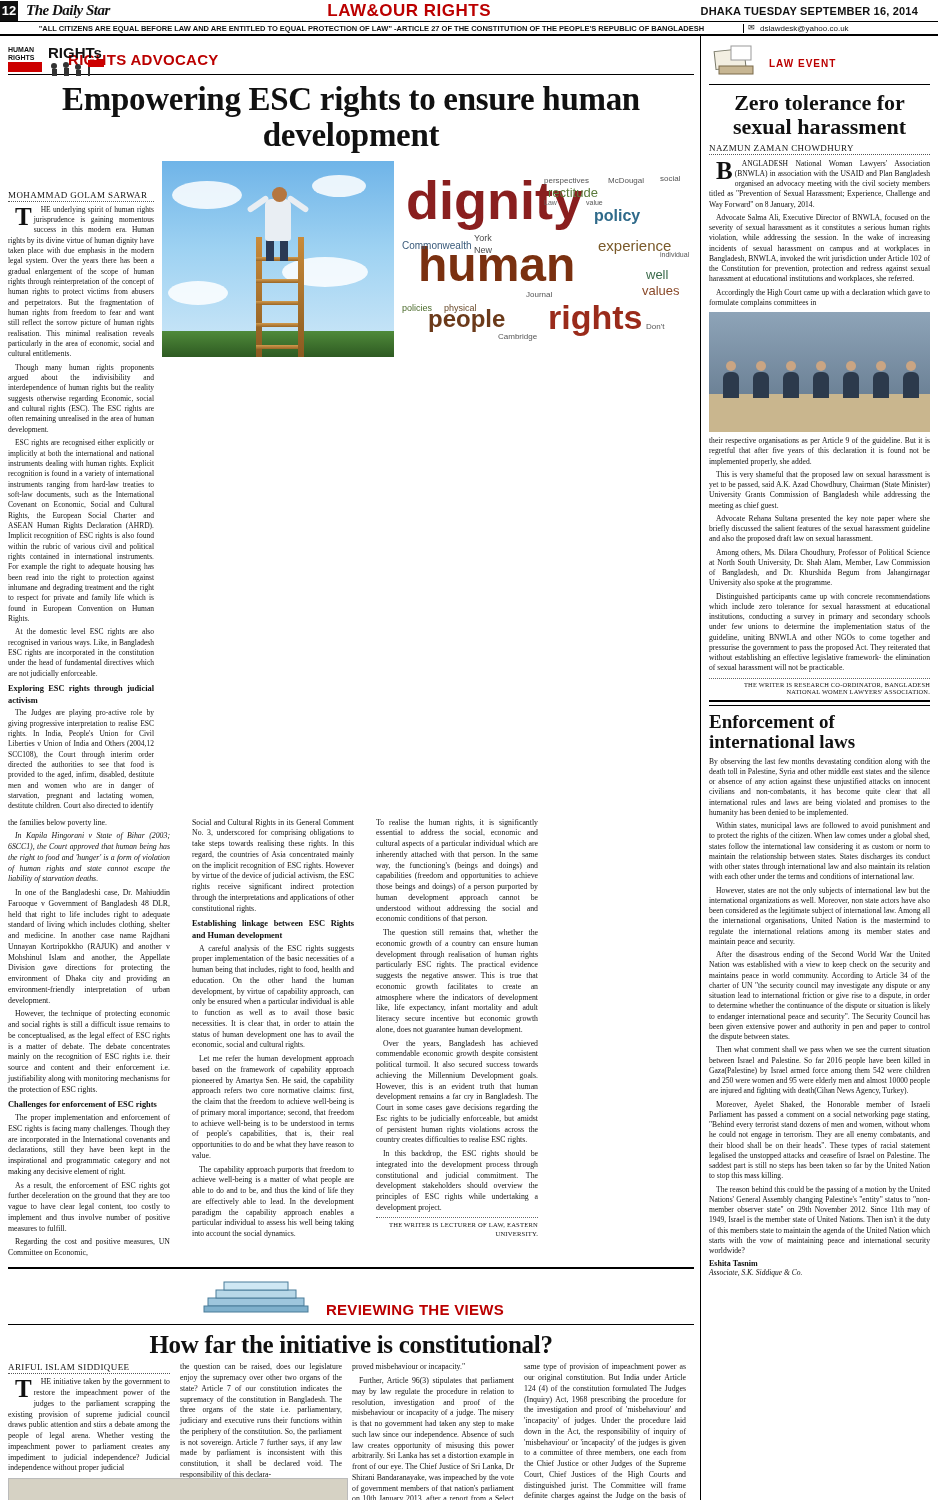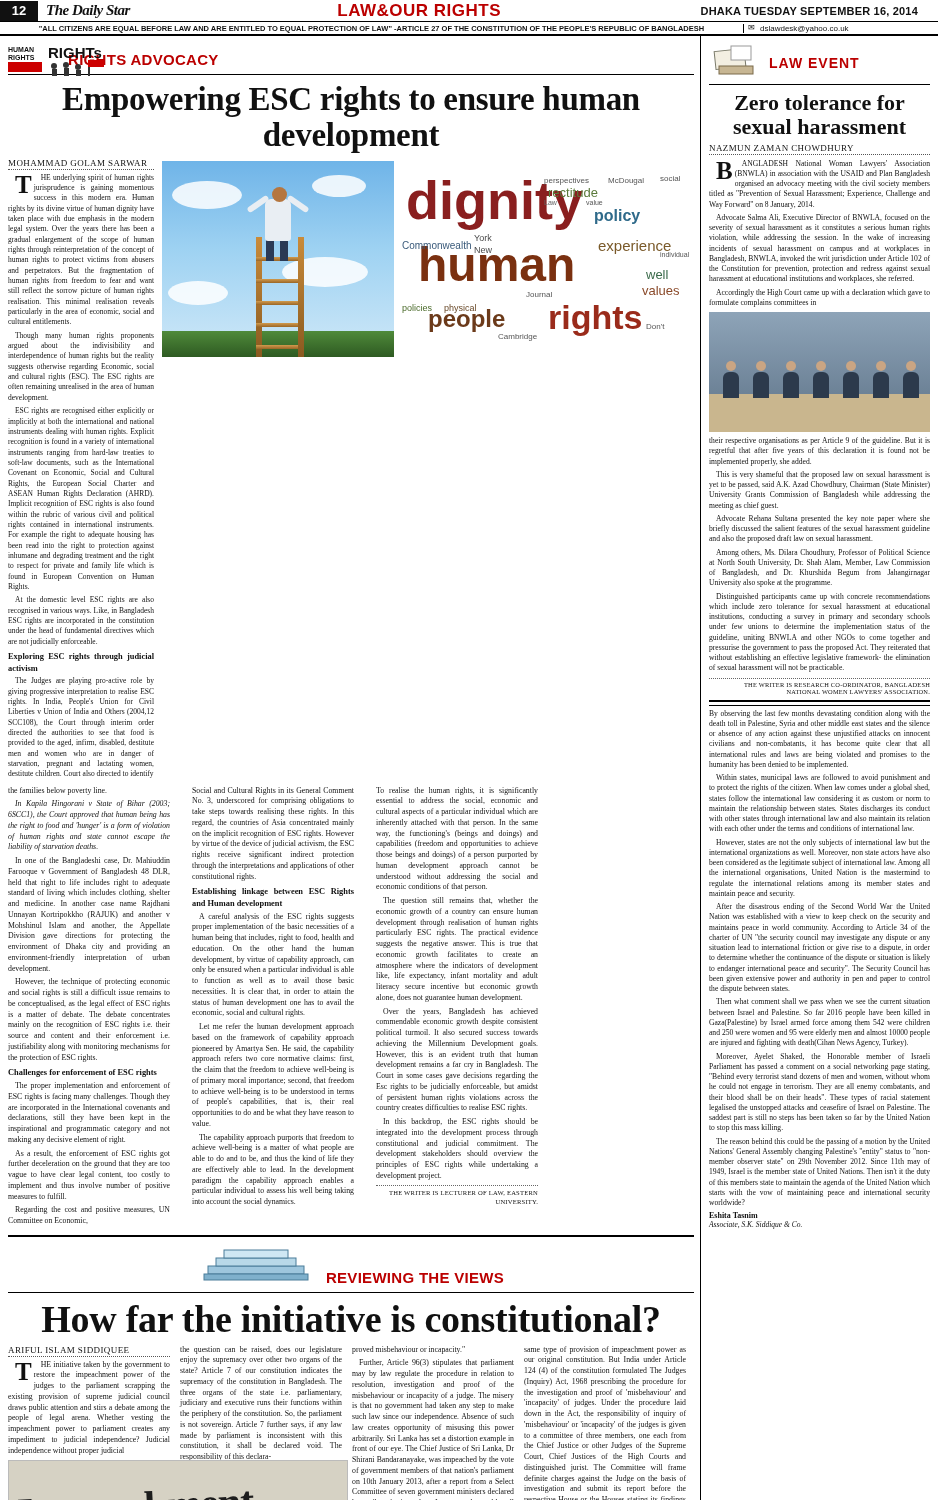--- a/index.html
+++ b/index.html
@@ -12,21 +12,21 @@
   }
   .page { width: 938px; position: relative; background:#fff; }
 
   
   .masthead {
     display:flex; align-items:center; height:22px;
     border-bottom:1px solid #000;
   }
   .page-num {
     background:#111; color:#fff; font-family:"Liberation Sans",sans-serif;
-    font-weight:bold; font-size:13px; width:38px; height:20px;
+    font-weight:bold; font-size:13px; width:18px; height:20px;
     display:flex; align-items:center; justify-content:center;
   }
   .paper-name {
     font-family:"Liberation Serif", serif; font-weight:bold; font-size:15px;
     padding:0 8px; letter-spacing:-0.5px; font-style:italic;
   }
   .mast-flex { flex:1; }
   .mast-title {
     font-family:"Liberation Sans",sans-serif; font-weight:bold; font-size:17px;
     color:#b00; letter-spacing:0.5px;
@@ -57,21 +57,21 @@
     font-family:"Liberation Sans",sans-serif; font-weight:bold;
     color:#b00; font-size:15px; letter-spacing:0.3px; padding-bottom:4px;
   }
   .rule { border-bottom:1px solid #000; margin:2px 0 3px; }
 
   h1.headline {
     font-family:"Liberation Serif", serif; font-weight:bold;
     font-size:33px; line-height:1.1; text-align:center; margin:6px 0 4px;
     letter-spacing:-0.3px;
   }
-  h1.headline.small { font-size:38px; }
+  h1.headline.small { font-size:25px; }
   .byline {
     font-family:"Liberation Serif",serif; font-size:9px; font-variant:small-caps;
     letter-spacing:0.4px; border-bottom:1px dotted #555; padding-bottom:1px;
     margin-bottom:3px;
   }
   .cols1 { font-size:7.8px; line-height:1.38; text-align:justify; hyphens:auto; }
   p { margin:0 0 3px; text-indent:7px; }
   p.noindent { text-indent:0; }
   .subhead { font-weight:bold; font-size:8.4px; margin:4px 0 2px; text-indent:0; }
   .italic { font-style:italic; }
@@ -127,21 +127,21 @@
   }
   .imp-photo .word{
     position:absolute; left:8px; top:22px; font-family:"Liberation Serif",serif;
     font-weight:bold; font-size:42px; color:#1d1d1d; transform:rotate(-3deg);
     letter-spacing:-1px;
   }
 
   
   .rc-head { display:flex; align-items:center; gap:6px; margin-top:4px; }
   .rc-head .label{ font-family:"Liberation Sans",sans-serif; font-weight:bold;
-    color:#b00; font-size:14px; letter-spacing:1px;}
+    color:#b00; font-size:10px; letter-spacing:1px;}
   .rc-title{
     font-family:"Liberation Serif",serif; font-weight:bold; font-size:22px;
     line-height:1.08; text-align:center; margin:6px 0 4px;
   }
   .rc-title.smaller{ font-size:20px; }
   .rc-byline{ font-size:9px; font-variant:small-caps; letter-spacing:0.4px;
     border-bottom:1px dotted #555; padding-bottom:1px; margin-bottom:4px;}
   .rc-body{ font-size:7.6px; line-height:1.35; text-align:justify; hyphens:auto;}
   .rc-photo{
     width:100%; height:120px; margin:4px 0; position:relative; overflow:hidden;
@@ -201,21 +201,21 @@
             </g>
           </svg>
         </span>
         <span class="label">RIGHTS ADVOCACY</span>
       </div>
       <div class="rule"></div>
 
       <h1 class="headline">Empowering ESC rights to ensure human development</h1>
 
       <div style="display:flex; gap:8px;">
-        <div style="width:162px;">
+        <div style="width:162px;margin-top:32px;">
           <div class="byline">MOHAMMAD GOLAM SARWAR</div>
           <div class="cols1" style="font-size:7.5px;">
             <p class="dropcap">THE underlying spirit of human rights jurisprudence is gaining momentous success in this modern era. Human rights by its divine virtue of human dignity have taken place with due emphasis in the modern legal system. Over the years there has been a gradual enlargement of the scope of human rights through reinterpretation of the concept of human rights to protect victims from abusers and perpetrators. But the fragmentation of human rights from freedom to fear and want still reflect the sorrow picture of human rights realisation. This minimal realisation reveals particularly in the area of economic, social and cultural entitlements.</p>
             <p>Though many human rights proponents argued about the indivisibility and interdependence of human rights but the reality suggests otherwise regarding Economic, social and cultural rights (ESC). The ESC rights are often remaining unrealised in the area of human development.</p>
             <p>ESC rights are recognised either explicitly or implicitly at both the international and national instruments dealing with human rights. Explicit recognition is found in a variety of international instruments ranging from hard-law treaties to soft-law documents, such as the International Covenant on Economic, Social and Cultural Rights, the European Social Charter and ASEAN Human Rights Declaration (AHRD). Implicit recognition of ESC rights is also found within the rubric of various civil and political rights contained in international instruments. For example the right to adequate housing has been read into the right to protection against inhumane and degrading treatment and the right to respect for private and family life which is found in European Convention on Human Rights.</p>
             <p>At the domestic level ESC rights are also recognised in various ways. Like, in Bangladesh ESC rights are incorporated in the constitution under the head of fundamental directives which are not judicially enforceable.</p>
             <p class="subhead">Exploring ESC rights through judicial activism</p>
             <p>The Judges are playing pro-active role by giving progressive interpretation to realise ESC rights. In India, People's Union for Civil Liberties v Union of India and Others (2004,12 SCC108), the Court through interim order directed the authorities to see that food is provided to the aged, infirm, disabled, destitute men and women who are in danger of starvation, pregnant and lactating women, destitute children. Court also directed to identify</p>
           </div>
         </div>
@@ -383,20 +383,21 @@
         <p>Advocate Rehana Sultana presented the key note paper where she briefly discussed the salient features of the sexual harassment guideline and also the proposed draft law on sexual harassment.</p>
         <p>Among others, Ms. Dilara Choudhury, Professor of Political Science at North South University, Dr. Shah Alam, Member, Law Commission of Bangladesh, and Dr. Khurshida Begum from Jahangirnagar University also spoke at the programme.</p>
         <p>Distinguished participants came up with concrete recommendations which include zero tolerance for sexual harassment at educational institutions, conducting a survey in primary and secondary schools under few unions to determine the implementation status of the guideline, uniting BNWLA and other NGOs to come together and pressurise the government to pass the proposed Act. They reiterated that without establishing an effective legislative framework- the elimination of sexual harassment will not be practicable.</p>
       </div>
       <div class="rc-credit">THE WRITER IS RESEARCH CO-ORDINATOR, BANGLADESH NATIONAL WOMEN LAWYERS' ASSOCIATION.</div>
 
       <div class="thick-sep"></div>
 
       <div class="rule"></div>
 
+      <div class="rc-title smaller" style="text-align:left; font-size:19px;">Enforcement of international laws</div>
 
       <div class="rc-body">
         <p class="noindent">By observing the last few months devastating condition along with the death toll in Palestine, Syria and other middle east states and the silence or absence of any action against these unjustified attacks on innocent civilians and non-combatants, it has become quite clear that all international rules and laws are being violated and promises to the humanity has been denied to be implemented.</p>
         <p>Within states, municipal laws are followed to avoid punishment and to protect the rights of the citizen. When law comes under a global shed, states follow the international law considering it as custom or norm to maintain the relationship between states. States discharges its conduct with other states through international law and also maintain its relation with each other under the terms and conditions of international law.</p>
         <p>However, states are not the only subjects of international law but the international organizations as well. Moreover, non state actors have also been considered as the legitimate subject of international law. Among all the international organisations, United Nation is the mastermind to regulate the international relations among its member states and maintain peace and security.</p>
         <p>After the disastrous ending of the Second World War the United Nation was established with a view to keep check on the security and maintains peace in world community. According to Article 34 of the charter of UN "the security council may investigate any dispute or any situation lead to international friction or give rise to a dispute, in order to determine whether the continuance of the dispute or situation is likely to endanger international peace and security". The Security Council has been given extensive power and authority in pen and paper to control the dispute between states.</p>
         <p>Then what comment shall we pass when we see the current situation between Israel and Palestine. So far 2016 people have been killed in Gaza(Palestine) by Israel armed force among them 542 were children and 250 were women and 95 were elderly men and almost 10000 people are injured and fighting with death(Cihan News Agency, Turkey).</p>
         <p>Moreover, Ayelet Shaked, the Honorable member of Israeli Parliament has passed a comment on a social networking page stating, "Behind every terrorist stand dozens of men and women, without whom he could not engage in terrorism. They are all enemy combatants, and their blood shall be on their heads". These types of racial statement legalised the unstopped attacks and ceasefire of Israel on Palestine. The saddest part is still no steps has been taken so far by the United Nation to stop this mass killing.</p>
         <p>The reason behind this could be the passing of a motion by the United Nations' General Assembly changing Palestine's "entity" status to "non-member observer state" on 29th November 2012.  Since 11th may of 1949, Israel is the member state of United Nations. Then isn't it the duty of this members state to maintain the agenda of the United Nation which starts with the vow of maintaining peace and international security worldwide?</p>
       </div>

